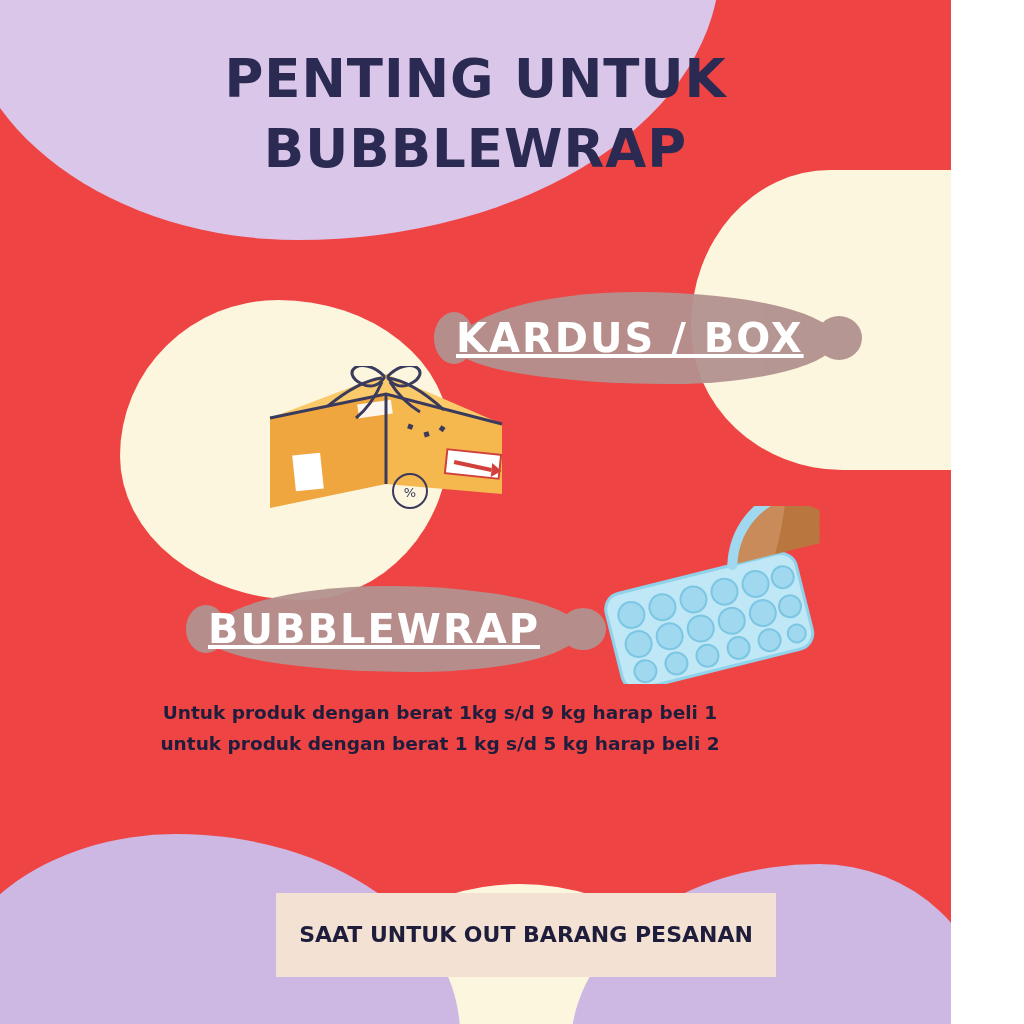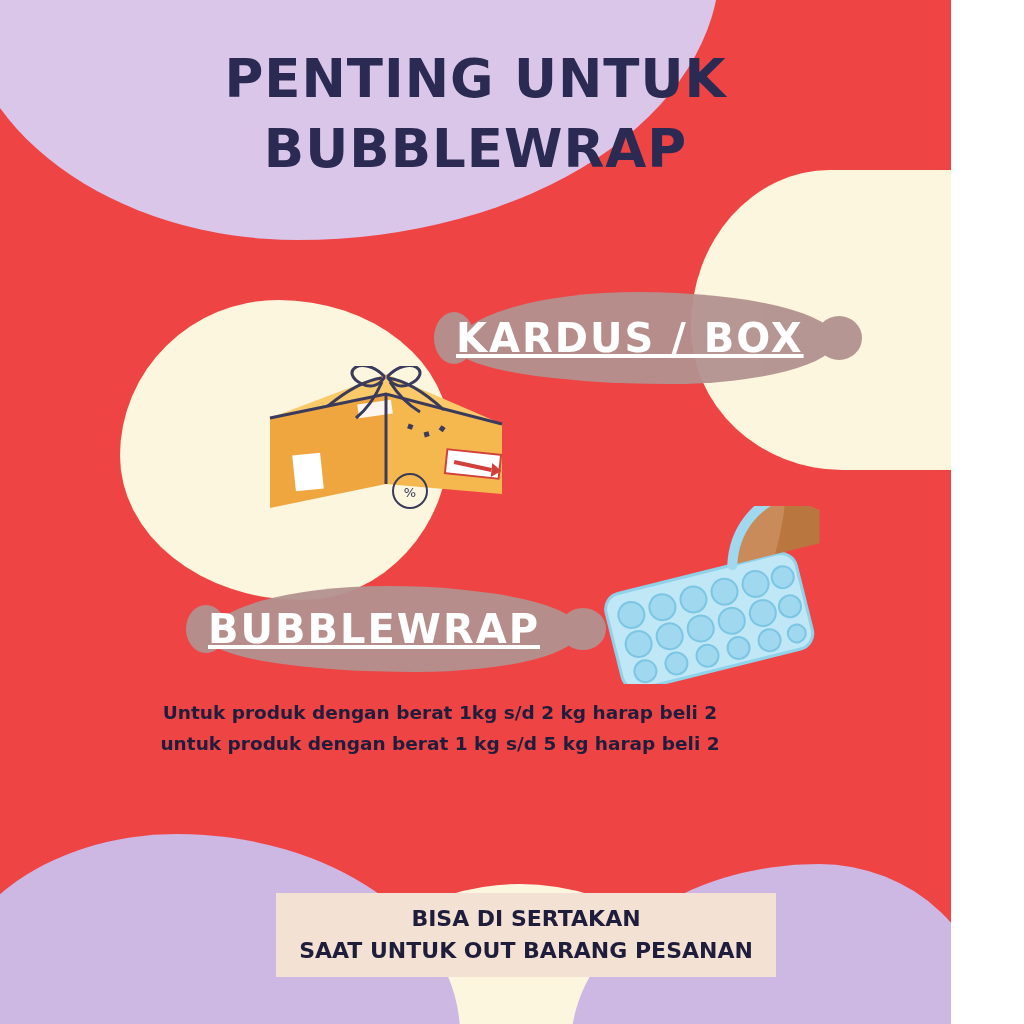--- a/index.html
+++ b/index.html
@@ -240,22 +240,21 @@
         <path d="M150,62 C160,30 186,10 214,8 L244,30 C218,34 196,52 190,62 Z" fill="#c98b5a"></path>
         <path d="M214,8 L244,30 L236,62 L190,62 C196,52 210,24 214,8 Z" fill="#b9763f"></path>
         <path d="M150,62 C160,30 186,10 214,8" fill="none" stroke="#a9enone" stroke-width="0"></path>
 
         <path d="M146,62 C156,28 184,8 214,6" fill="none" stroke="#9fd8ef" stroke-width="10" stroke-linecap="round"></path>
       </g>
     </svg>
   </div>
 
   <div class="body-text">
-    <div>Untuk produk dengan berat 1kg s/d 2 kg harap beli 2</div>
+    <div>Untuk produk dengan berat 1kg s/d 9 kg harap beli 1</div>
     <div>untuk produk dengan berat 1 kg s/d 5 kg harap beli 2</div>
   </div>
 
   <div id="footer-banner">
-    <div>BISA DI SERTAKAN</div>
     <div>SAAT UNTUK OUT BARANG PESANAN</div>
   </div>
 
 </div>
 
 </body></html>

